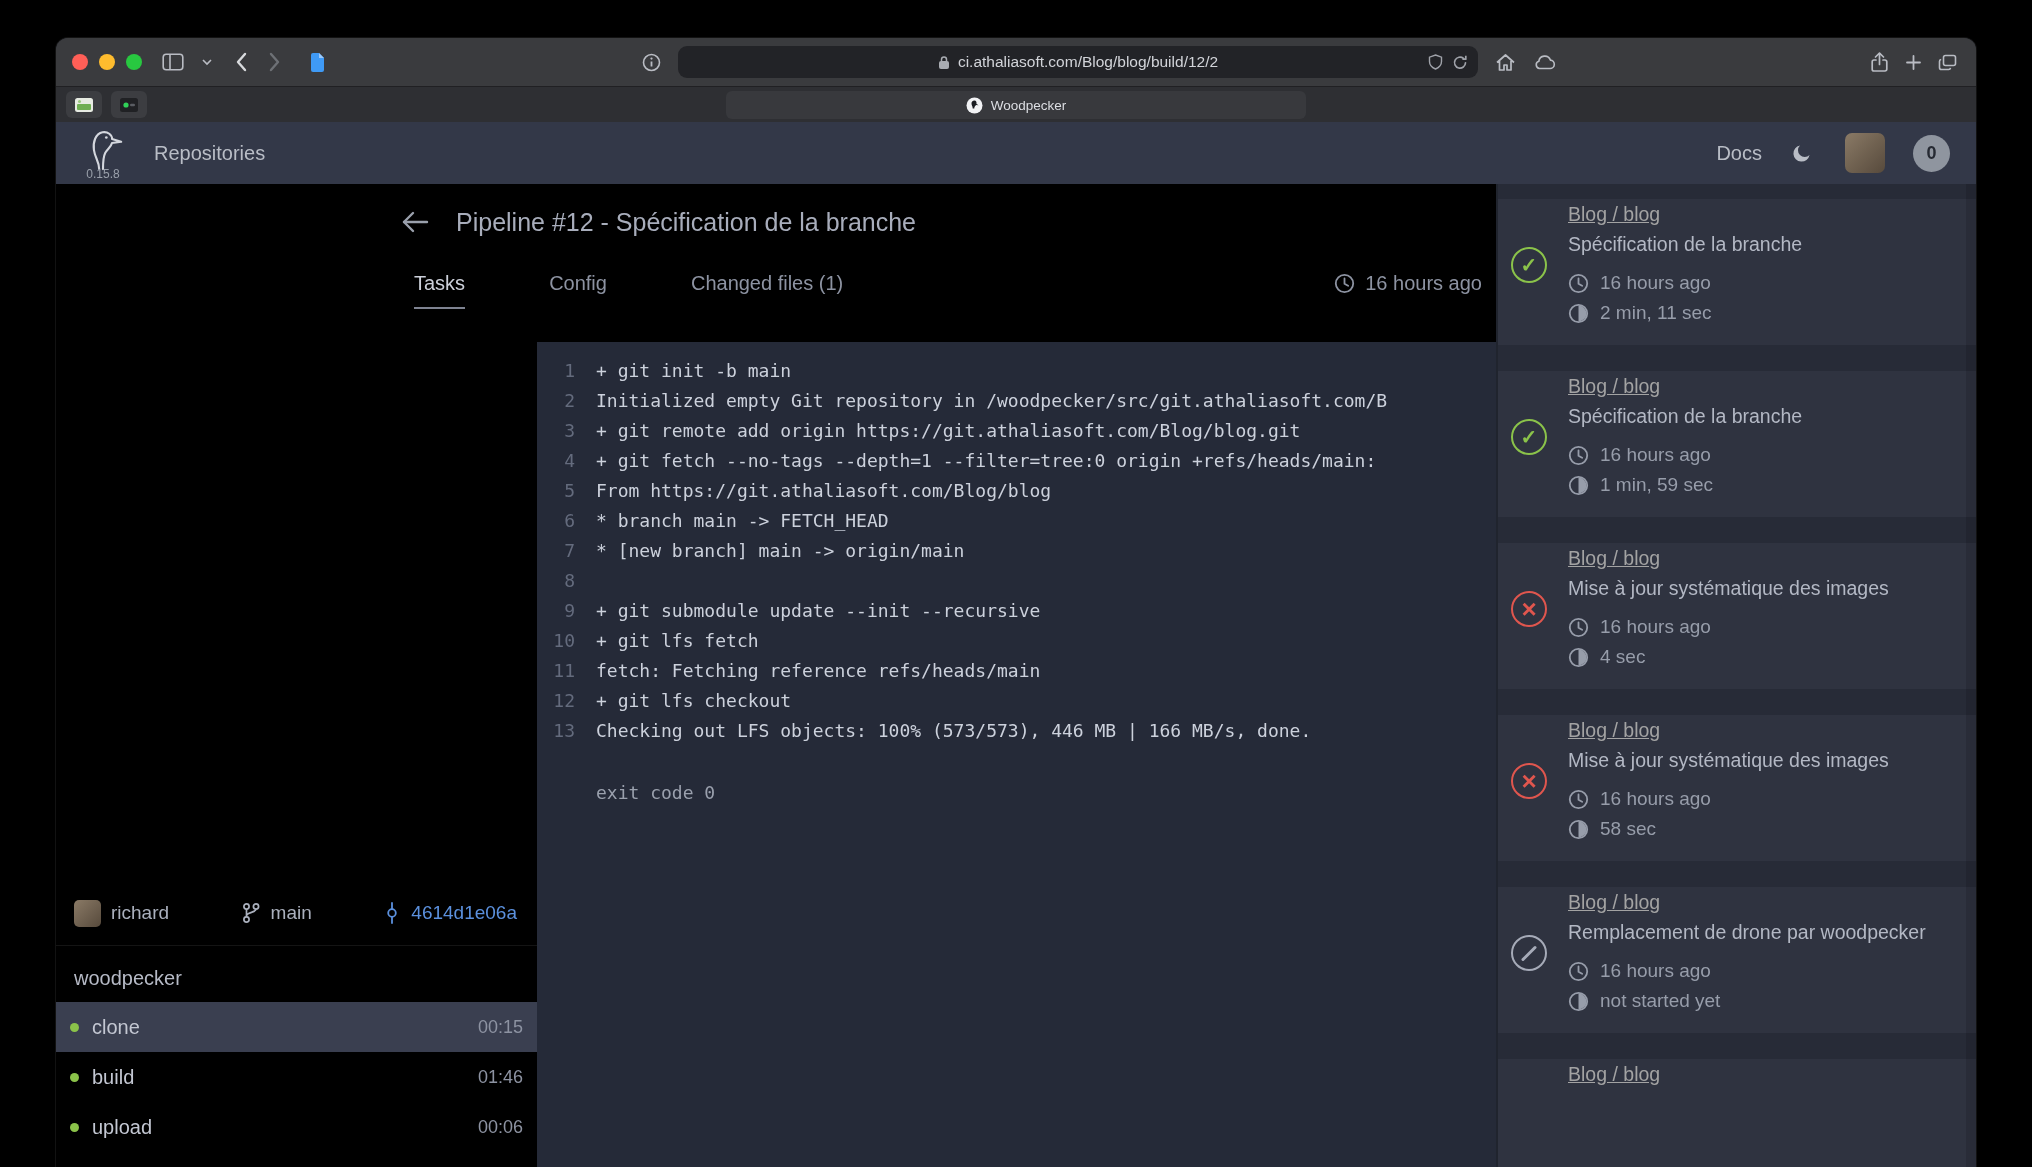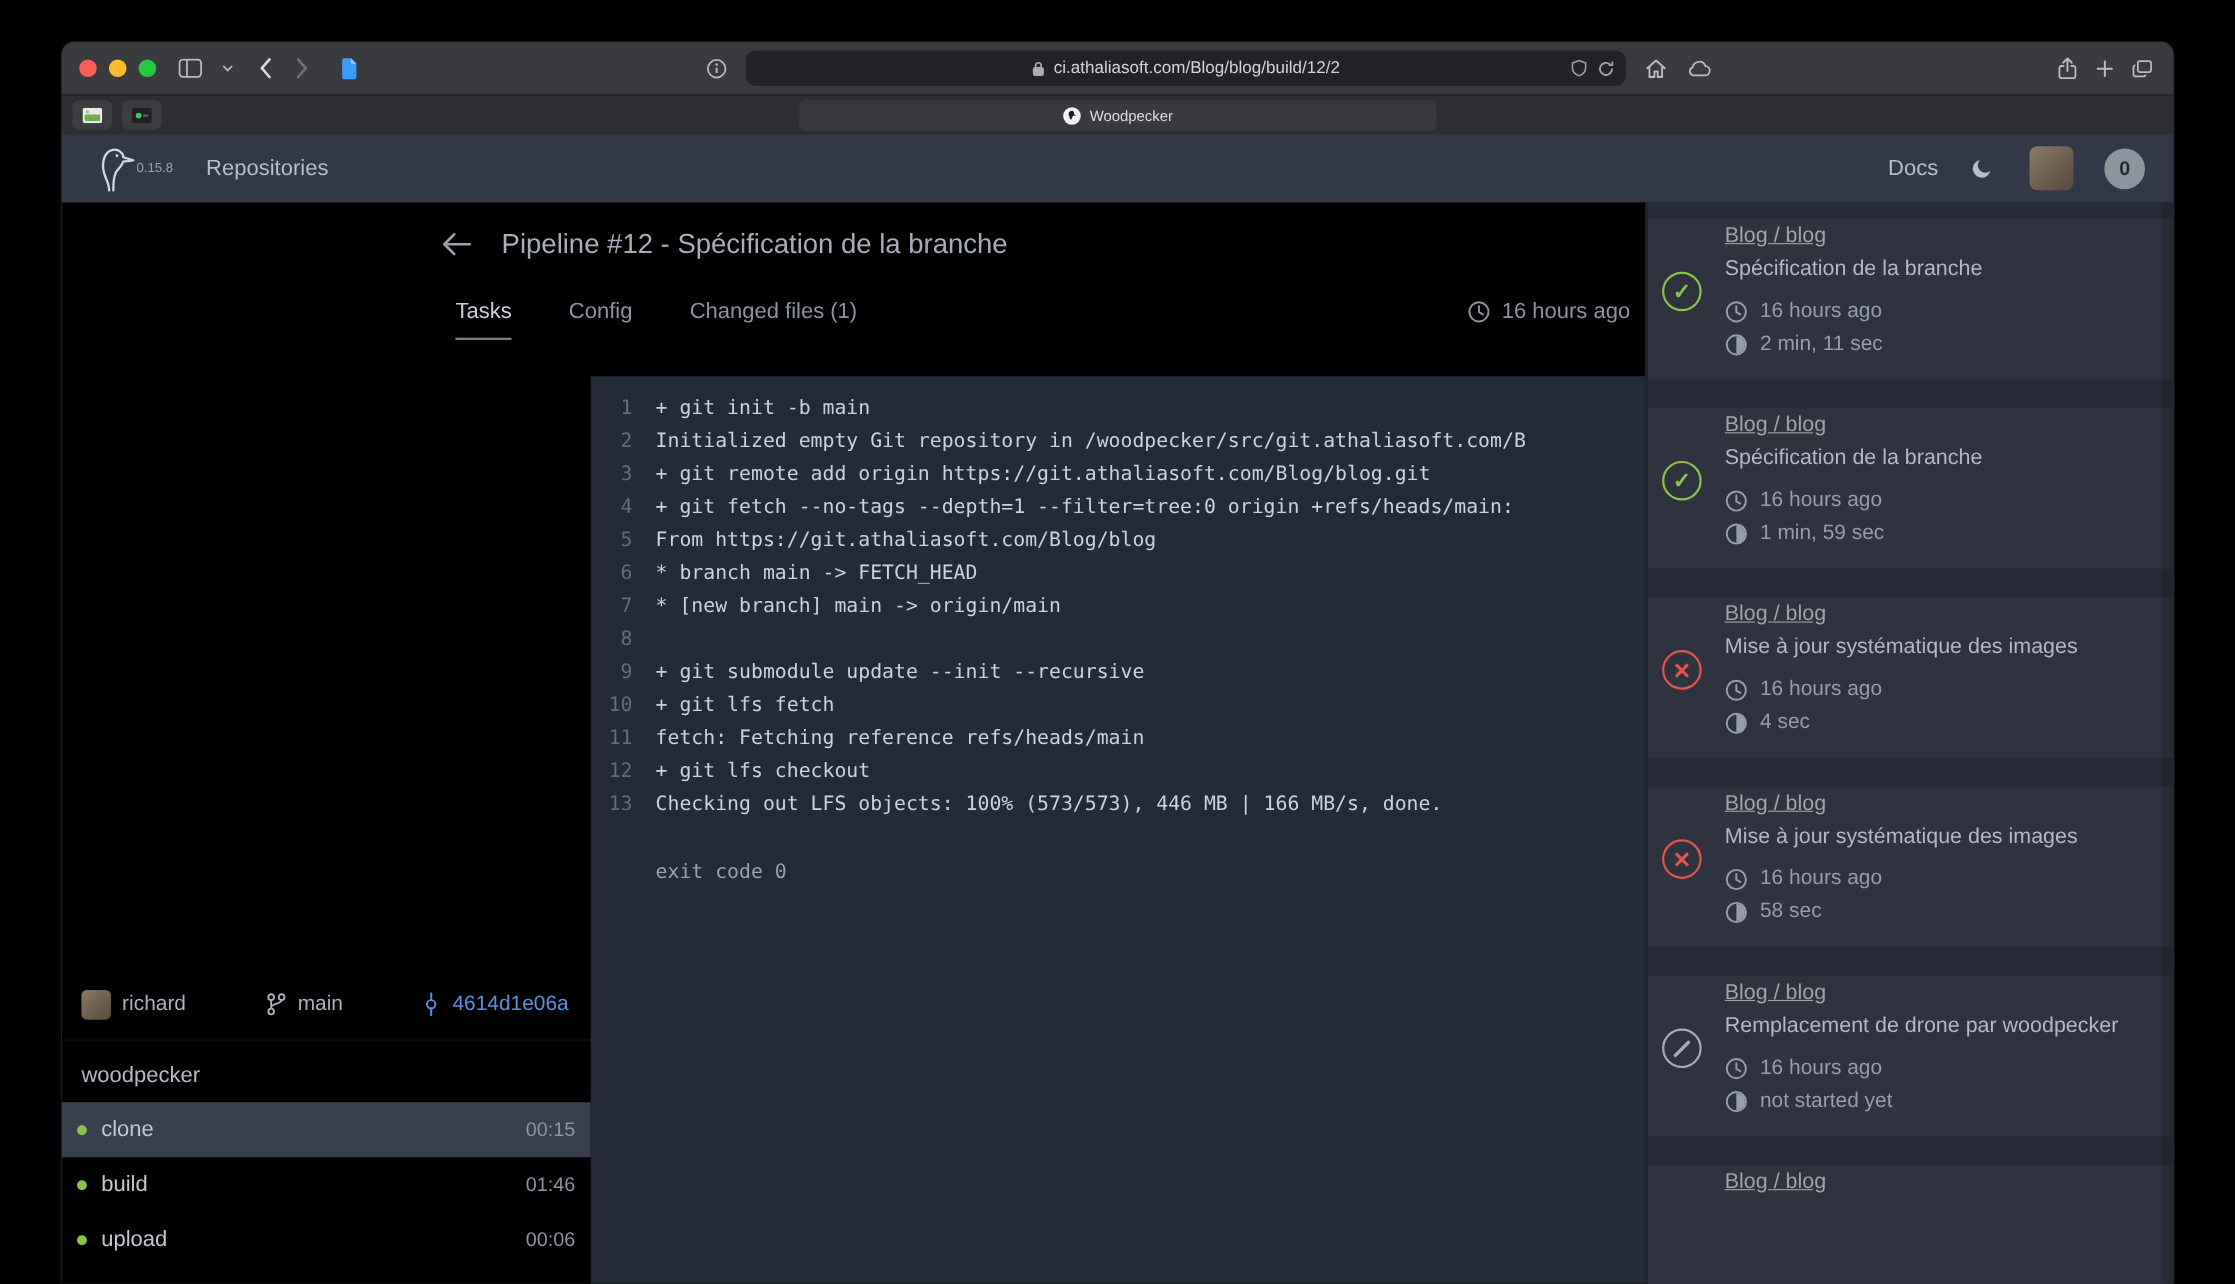--- a/index.html
+++ b/index.html
@@ -26,37 +26,37 @@
   .url-right{position:absolute;right:10px;display:flex;align-items:center;gap:9px;color:#9fa2a9;}
 
   
   .tab-strip{height:36px;background:#2e2f33;border-top:1px solid rgba(0,0,0,.3);display:flex;align-items:center;padding:0 10px;gap:9px;position:relative;flex:0 0 auto;}
   .pinned-tab{width:36px;height:27px;border-radius:6px;background:#3c3d41;display:flex;align-items:center;justify-content:center;}
   .tab-active{position:absolute;left:50%;top:4px;transform:translateX(-50%);height:28px;width:580px;border-radius:6px;background:#38393d;
     display:flex;align-items:center;justify-content:center;gap:8px;color:#dcdee3;font-size:13.5px;}
 
   
   .app-header{height:62px;background:#333848;display:flex;align-items:center;padding:0 26px;gap:28px;flex:0 0 auto;}
-  .logo-wrap{display:flex;flex-direction:row;align-items:center;line-height:1;margin-right:2px;}
+  .logo-wrap{display:flex;flex-direction:column;align-items:center;line-height:1;margin-right:2px;}
   .logo-version{font-size:12px;color:#9aa0ab;margin-top:-3px;}
   .nav-link{font-size:20px;color:#b9bdc6;}
   .hspacer{flex:1;}
   .theme-btn{color:#b9bdc6;display:flex;margin-right:4px;}
   .user-avatar{width:40px;height:40px;border-radius:7px;background:linear-gradient(135deg,#8a7a66,#574a3c);}
   .notif-badge{width:37px;height:37px;border-radius:50%;background:#8f959f;color:#262a33;font-weight:bold;font-size:18px;
     display:flex;align-items:center;justify-content:center;}
 
   
   .app-body{flex:1;display:flex;min-height:0;}
   .main-col{flex:1;display:flex;flex-direction:column;min-width:0;background:#000000;}
 
   .pl-titlebar{height:76px;display:flex;align-items:center;gap:26px;padding-left:344px;color:#a8adbb;font-size:25px;}
   .back-btn{color:#9aa0ac;display:flex;}
 
-  .pl-tabs{height:64px;margin-bottom:18px;display:flex;align-items:flex-start;padding:12px 14px 0 358px;gap:52px;font-size:20px;color:#8d93a2;}
+  .pl-tabs{height:64px;margin-bottom:18px;display:flex;align-items:flex-start;padding:12px 14px 0 358px;gap:84px;font-size:20px;color:#8d93a2;}
   .pl-tab{padding-bottom:12px;}
   .tabsel-true{color:#ccd0da;border-bottom:2px solid #7e8391;}
   .created{margin-left:auto;display:flex;align-items:center;gap:10px;color:#8d93a2;font-size:20px;}
 
   .work{flex:1;display:flex;min-height:0;}
 
   
   .steps-panel{width:481px;flex:0 0 auto;display:flex;flex-direction:column;justify-content:flex-end;}
   .meta-row{height:64px;display:flex;align-items:center;justify-content:space-between;padding:0 20px 0 18px;color:#aab0bd;font-size:19px;}
   .meta-item{display:flex;align-items:center;gap:10px;min-width:0;}

